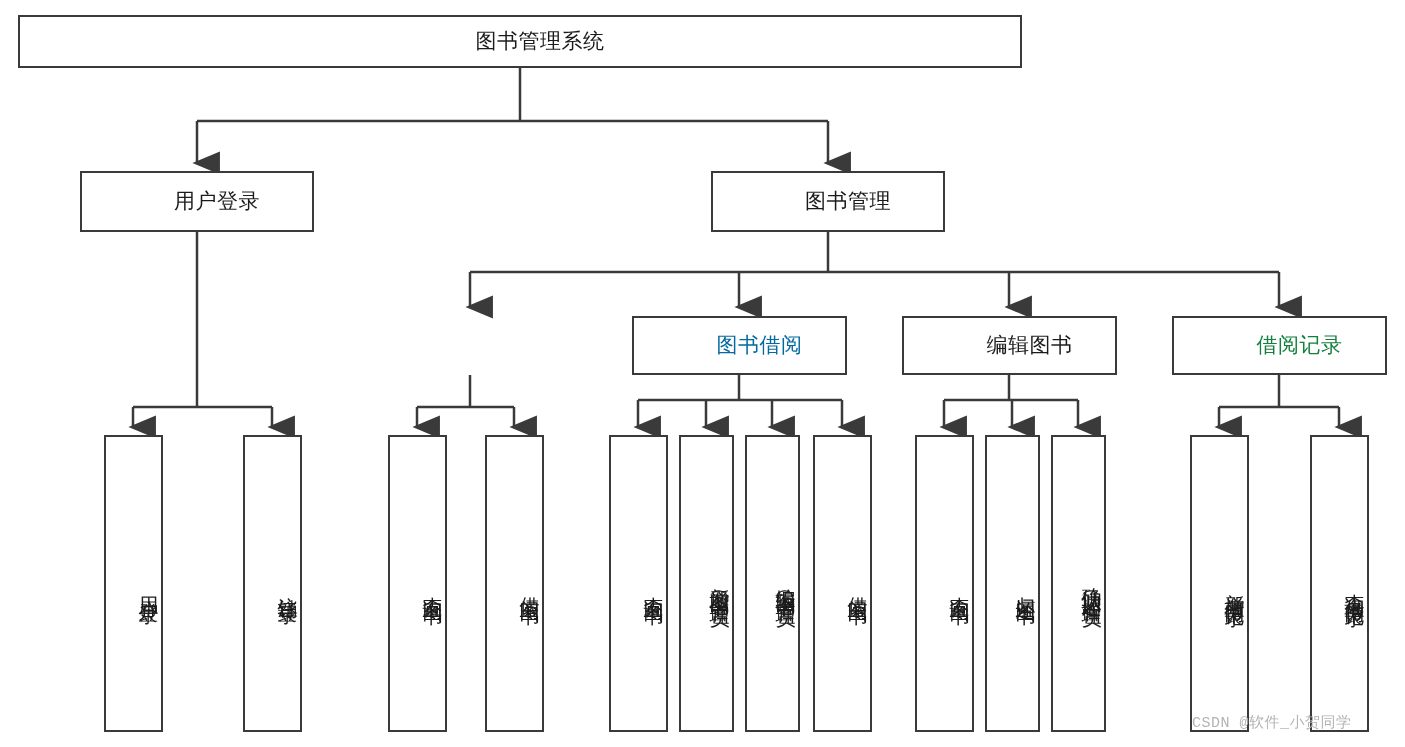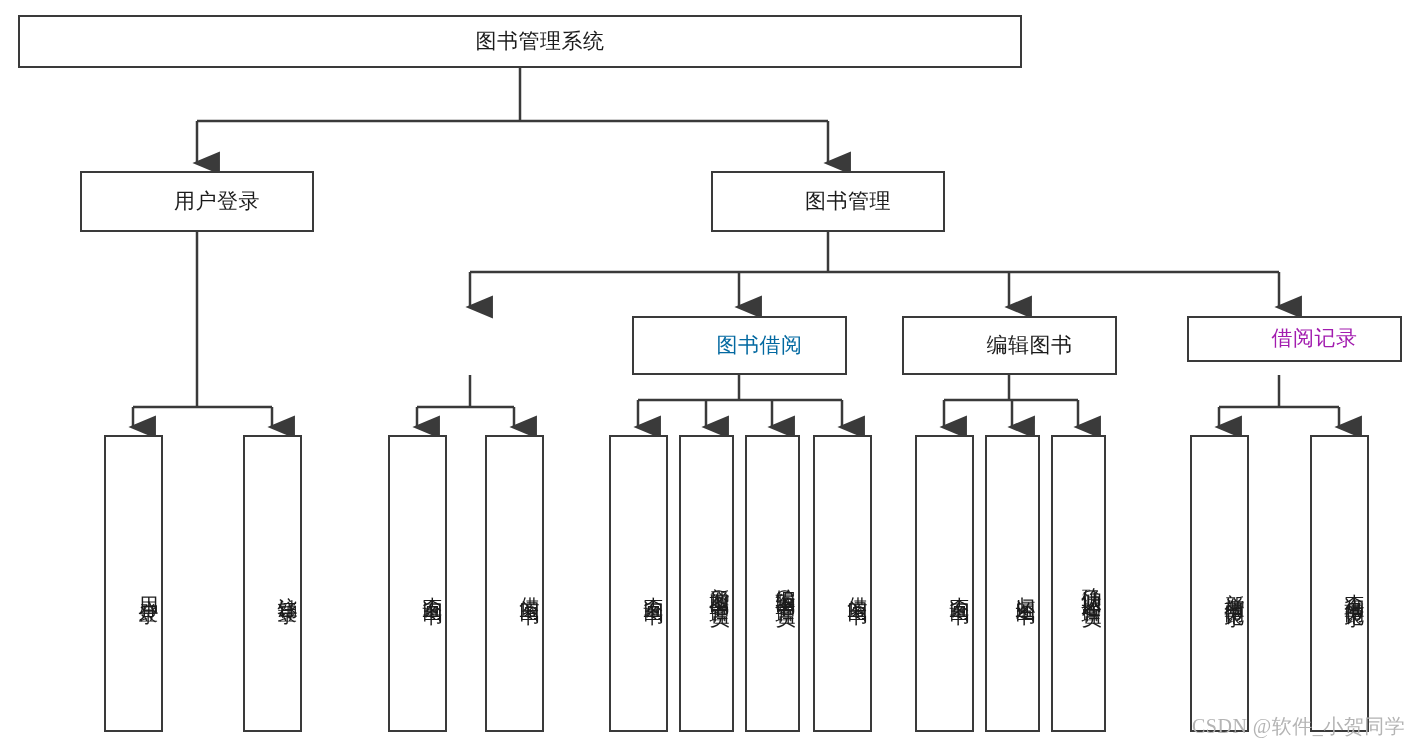--- a/index.html
+++ b/index.html
@@ -55,25 +55,25 @@
   svg#edges {
     position: absolute;
     left: 0;
     top: 0;
     width: 1405px;
     height: 747px;
     pointer-events: none;
   }
   .watermark {
     position: absolute;
-    font-size: 20px;
+    font-size: 15px;
     color: #b4b4b4;
     letter-spacing: 0.5px;
     white-space: nowrap;
-    font-family: Liberation Serif, serif;
+    font-family: Liberation Mono, monospace;
   }
 </style>
 </head>
 <body>
 
 <div id="canvas" style="background: rgb(255, 255, 255);">
 
   <svg id="edges" viewBox="0 0 1405 747">
     <defs>
       <marker id="arrow" viewBox="0 0 12 12" refX="6" refY="10" markerWidth="11" markerHeight="11" orient="auto-start-reverse">
@@ -136,21 +136,21 @@
   <div class="node h" style="left: 711px; top: 171px; width: 234px; height: 61px; border-color: rgb(58, 58, 58); color: rgb(27, 27, 27); text-align: right;">
     <span class="label">图书管理</span>
   </div>
 
   <div class="node h" style="left: 632px; top: 316px; width: 215px; height: 59px; border-color: rgb(58, 58, 58); color: #0369a1;">
     <span class="label">图书借阅</span>
   </div>
   <div class="node h" style="left: 902px; top: 316px; width: 215px; height: 59px; border-color: rgb(58, 58, 58); color: rgb(27, 27, 27);">
     <span class="label">编辑图书</span>
   </div>
-  <div class="node h" style="left: 1172px; top: 316px; width: 215px; height: 46px; border-color: rgb(58, 58, 58); color: #a21caf; margin-left: 15px;">
+  <div class="node h" style="left: 1172px; top: 316px; width: 215px; height: 59px; border-color: rgb(58, 58, 58); color: #15803d;">
     <span class="label">借阅记录</span>
   </div>
 
   <div class="node v" style="left: 104px; top: 435px; width: 59px; height: 297px; border-color: rgb(58, 58, 58); color: rgb(27, 27, 27);">
     <span class="label">用户登录</span>
   </div>
   <div class="node v" style="left: 243px; top: 435px; width: 59px; height: 297px; border-color: rgb(58, 58, 58); color: rgb(27, 27, 27);">
     <span class="label">注销登录</span>
   </div>
   <div class="node v" style="left: 388px; top: 435px; width: 59px; height: 297px; border-color: rgb(58, 58, 58); color: rgb(27, 27, 27);">

